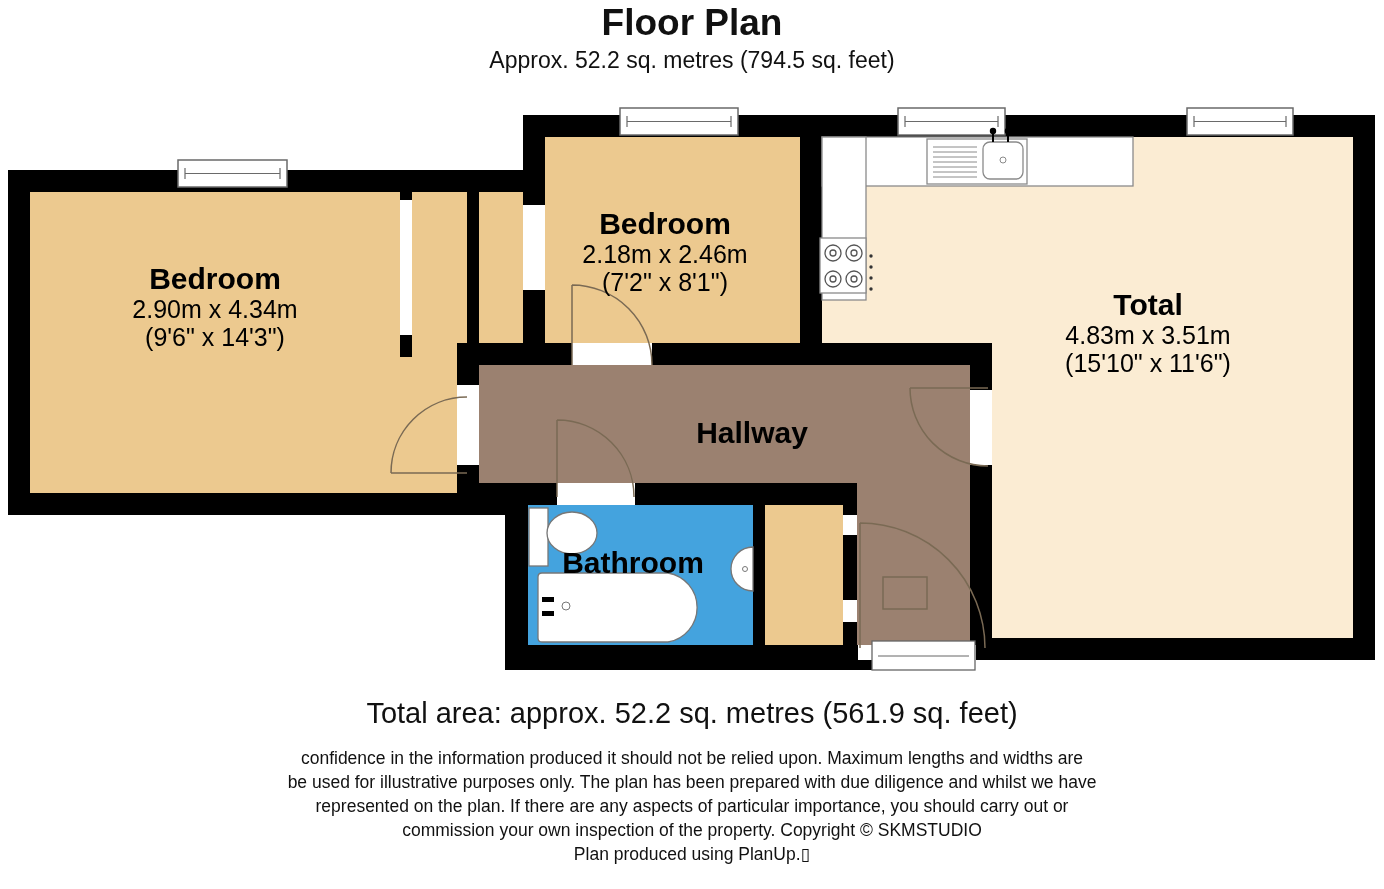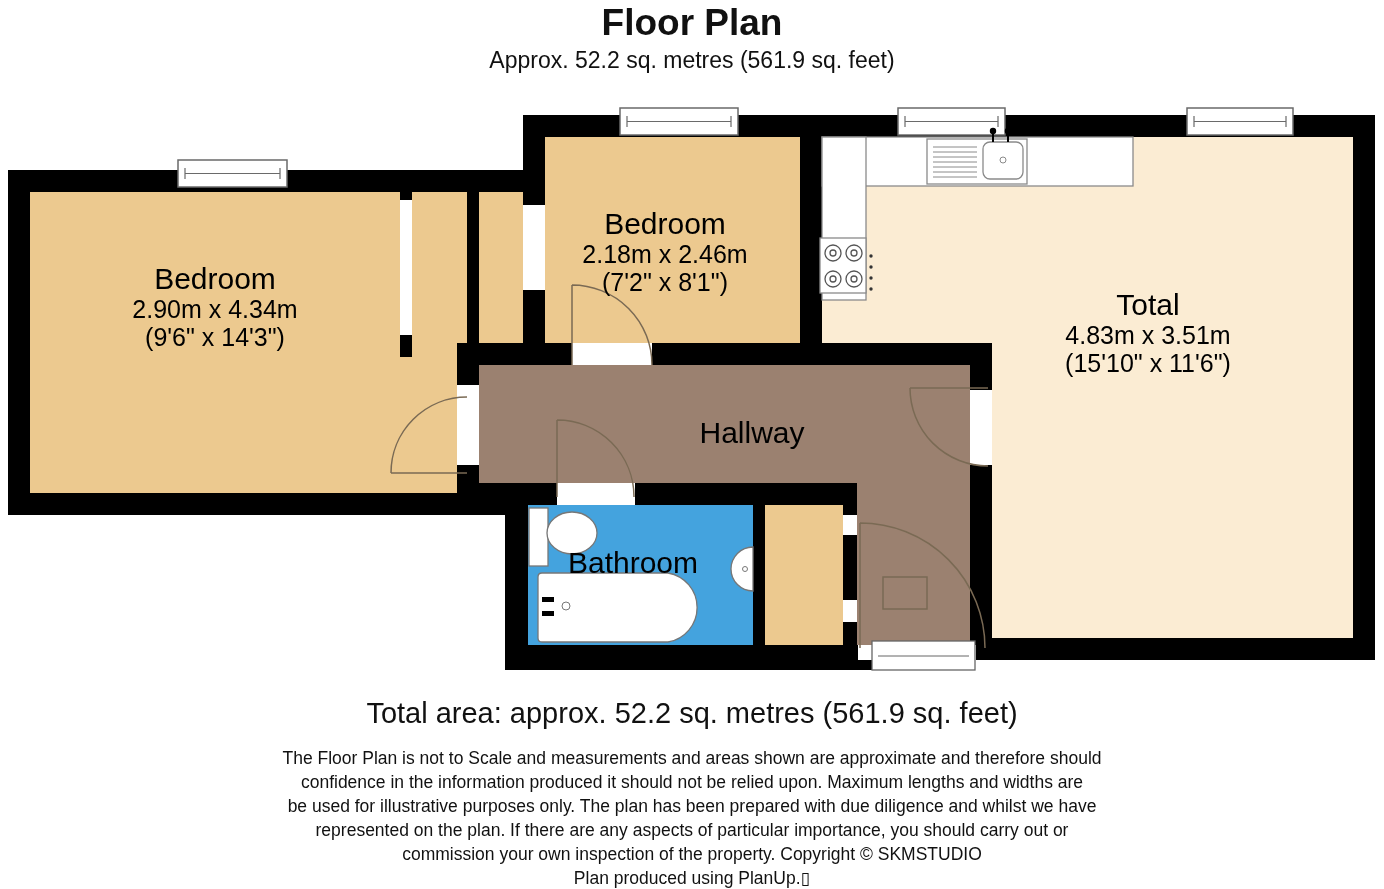--- a/index.html
+++ b/index.html
@@ -10,36 +10,36 @@
   .room{position:absolute;z-index:1;}
   .fill-tan{background:#ECC98F;}
   .fill-cream{background:#FBECD3;}
   .fill-brown{background:#9B8170;}
   .fill-blue{background:#44A3DE;}
   .wall{position:absolute;background:#000;z-index:2;}
   .op{position:absolute;background:#fff;z-index:3;}
   svg.overlay{position:absolute;left:0;top:0;width:1384px;height:889px;z-index:4;pointer-events:none;}
   
   .roomlabel{position:absolute;z-index:5;text-align:center;color:#000;}
-  .roomlabel .rname{font-weight:normal;font-size:30px;line-height:33px;}
+  .roomlabel .rname{font-weight:bold;font-size:30px;line-height:33px;}
   .roomlabel .rdim{font-size:25px;line-height:28px;}
   .title{position:absolute;left:0;top:2px;width:100%;text-align:center;
          font-size:37px;font-weight:bold;z-index:6;}
   .subtitle{position:absolute;left:0;top:47px;width:100%;text-align:center;
             font-size:23px;z-index:6;}
   .total{position:absolute;left:0;top:697px;width:100%;text-align:center;
          font-size:29px;z-index:6;}
   .disclaimer{position:absolute;left:0;top:746px;width:100%;text-align:center;
               font-size:17.5px;line-height:24px;z-index:6;}
 </style>
 </head>
 <body>
 
 <div class="title">Floor Plan</div>
-<div class="subtitle">Approx. 52.2 sq. metres (561.9 sq. feet)</div>
+<div class="subtitle">Approx. 52.2 sq. metres (794.5 sq. feet)</div>
 
 <div class="abs" style="left:0;top:0;width:1384px;height:889px;">
 
   <div class="room fill-tan" style="left:30px;top:192px;width:427px;height:301px;"></div>
   <div class="room fill-tan" style="left:412px;top:192px;width:55px;height:151px;"></div>
   <div class="room fill-tan" style="left:479px;top:192px;width:44px;height:151px;"></div>
   <div class="room fill-tan" style="left:545px;top:137px;width:255px;height:206px;"></div>
   <div class="room fill-cream" style="left:822px;top:137px;width:531px;height:228px;"></div>
   <div class="room fill-cream" style="left:992px;top:137px;width:361px;height:501px;"></div>
   <div class="room fill-brown" style="left:479px;top:365px;width:491px;height:118px;"></div>
@@ -179,19 +179,18 @@
   <div class="roomlabel" style="left:508px;top:546px;width:250px;">
     <div class="rname">Bathroom</div>
   </div>
   <div class="roomlabel" style="left:602px;top:416px;width:300px;">
     <div class="rname">Hallway</div>
   </div>
 </div>
 
 <div class="total">Total area: approx. 52.2 sq. metres (561.9 sq. feet)</div>
 <div class="disclaimer">
-  <div>The Floor Plan is not to Scale and measurements and areas shown are approximate and therefore should</div>
   <div>confidence in the information produced it should not be relied upon. Maximum lengths and widths are</div>
   <div>be used for illustrative purposes only. The plan has been prepared with due diligence and whilst we have</div>
   <div>represented on the plan. If there are any aspects of particular importance, you should carry out or</div>
   <div>commission your own inspection of the property. Copyright © SKMSTUDIO</div>
   <div>Plan produced using PlanUp.▯</div>
 </div>
 
 </body></html>

